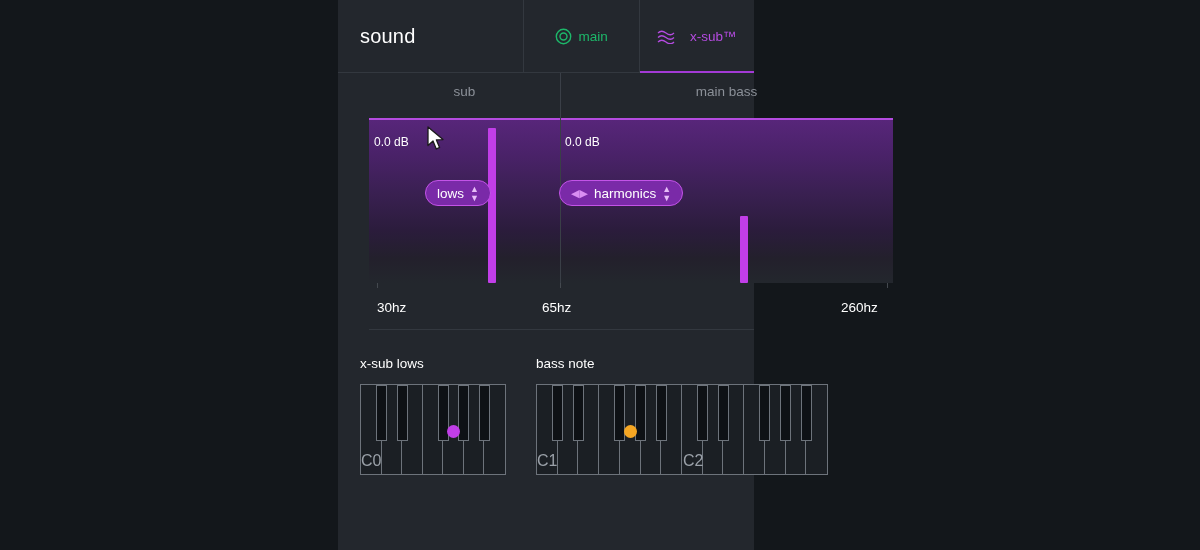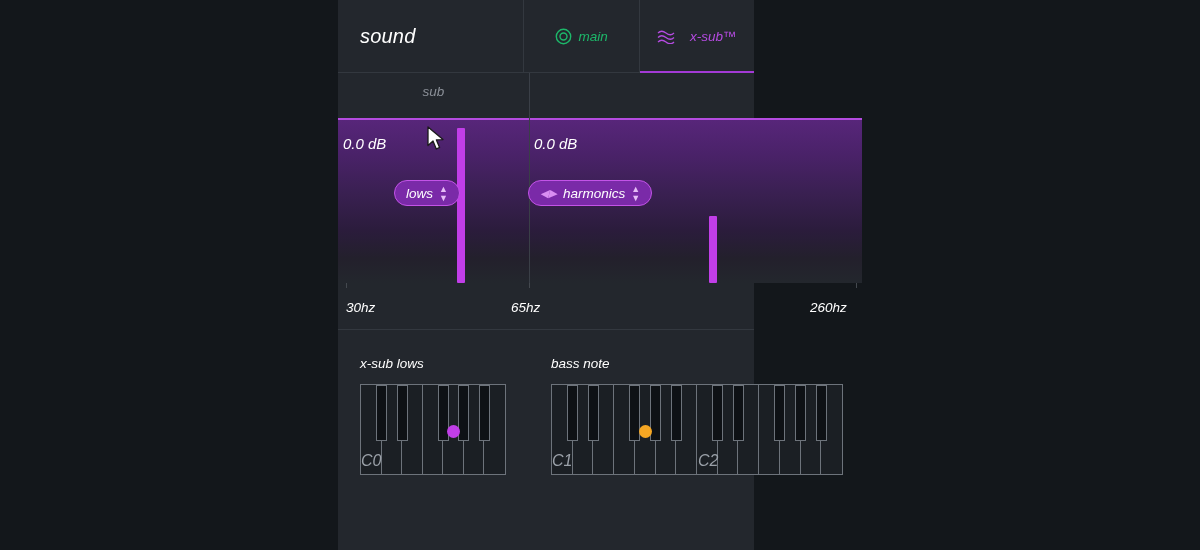--- a/index.html
+++ b/index.html
@@ -21,21 +21,20 @@
 
   
   .panel {
     position: absolute;
     left: 338px;
     top: 0;
     width: 416px;
     height: 550px;
     background: #23272d;
     box-sizing: border-box;
-    font-style: italic;
   }
 
   
   .header {
     position: relative;
     height: 73px;
     display: flex;
     align-items: stretch;
     border-bottom: 1px solid #33383f;
     box-sizing: border-box;
@@ -84,20 +83,21 @@
   .bars-icon i:nth-child(1){ height: 15px; }
   .bars-icon i:nth-child(2){ height: 15px; }
   .bars-icon i:nth-child(3){ height: 11px; }
   .bars-icon i:nth-child(4){ height: 4px; }
 
   
   .spectrum-wrap {
     position: relative;
     height: 256px;
     border-bottom: 1px solid #33383f;
+    margin-left: 31px;
   }
   .band-labels {
     position: relative;
     height: 45px;
   }
   .band-label {
     position: absolute;
     top: 11px;
     color: #8b9098;
     font-size: 13.5px;
@@ -126,21 +126,21 @@
   }
   .zero-line {
     position: absolute;
     left: 0; right: 0; top: 0;
     height: 2px;
     background: #b44be0;
   }
   .db-label {
     position: absolute;
     color: #ffffff;
-    font-size: 15px;
+    font-size: 12px;
     top: 17px;
   }
   .db-sub  { left: 5px; }
   .db-main { left: 196px; }
 
   .bar {
     position: absolute;
     bottom: 0;
     width: 8px;
     background: #c13ee8;
@@ -287,20 +287,21 @@
           </svg>
         </span>
         <span class="tab-label">x-sub™</span>
       </div>
     </div>
 
     <div class="spectrum-wrap">
 
       <div class="band-labels">
         <div class="band-label band-label-sub">sub</div>
+        <div class="band-label band-label-mainbass">main bass</div>
       </div>
 
       <div class="divider-v"></div>
 
       <div class="graph">
         <div class="zero-line"></div>
         <div class="db-label db-sub">0.0 dB</div>
         <div class="db-label db-main">0.0 dB</div>
         <div class="bar" id="bar0" style="left: 119px; height: 155px; background: rgb(193, 62, 232);"></div>
         <div class="bar" id="bar1" style="left: 371px; height: 67px; background: rgb(193, 62, 232);"></div>
@@ -348,21 +349,21 @@
             <div class="bkey" style="left: 15.0714px;"></div>
             <div class="bkey" style="left: 35.6429px;"></div>
             <div class="bkey" style="left: 76.7857px;"></div>
             <div class="bkey" style="left: 97.3571px;"></div>
             <div class="bkey" style="left: 117.929px;"></div>
             <div class="note-dot" style="background: rgb(193, 62, 232); left: 86.0714px; top: 40px;"></div>
           </div>
         <div class="octave-label" style="left:1px;">C0</div>
       </div>
 
-      <div class="note-group" style="left:198px; top:26px;margin-left:15px;">
+      <div class="note-group" style="left:198px; top:26px;">
         <div class="note-title">bass note</div>
         <div class="keyboard" id="kb1" style="width:292px;">
             <div class="wkey" style="left: 0px; width: 20.7143px;"></div>
             <div class="wkey" style="left: 20.7143px; width: 20.7143px;"></div>
             <div class="wkey" style="left: 41.4286px; width: 20.7143px;"></div>
             <div class="wkey" style="left: 62.1429px; width: 20.7143px;"></div>
             <div class="wkey" style="left: 82.8571px; width: 20.7143px;"></div>
             <div class="wkey" style="left: 103.571px; width: 20.7143px;"></div>
             <div class="wkey" style="left: 124.286px; width: 20.7143px;"></div>
             <div class="wkey" style="left: 145px; width: 20.7143px;"></div>

